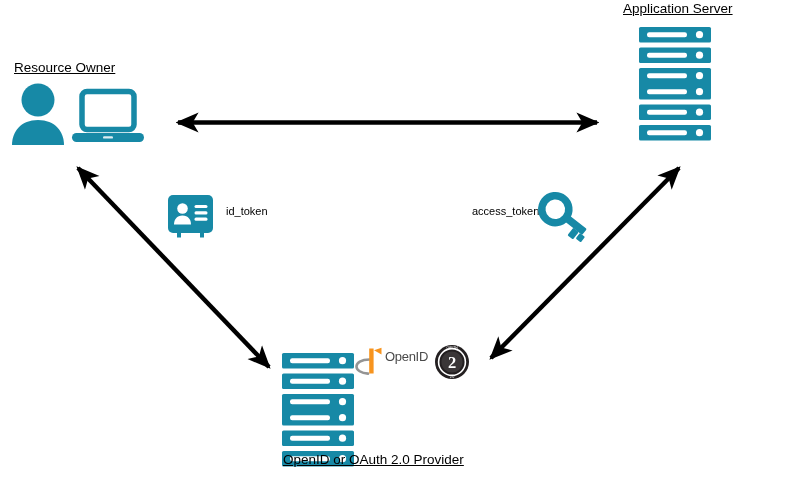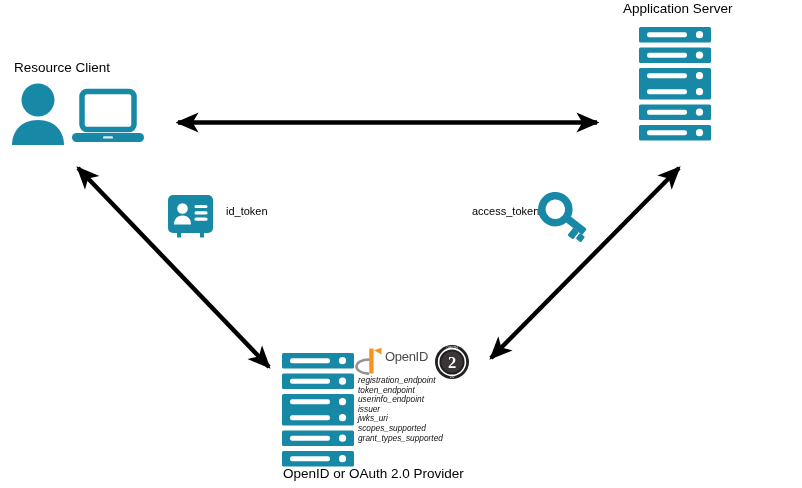--- a/index.html
+++ b/index.html
@@ -19,20 +19,21 @@
   }
   .abs { position: absolute; }
 
   
   .label {
     color: #000000;
     font-size: 13.5px;
     font-family: "Liberation Sans", sans-serif;
     white-space: nowrap;
     line-height: 1.1;
+    text-decoration: underline;
   }
   .token-label {
     color: #000000;
     font-size: 11px;
     font-family: "Liberation Sans", sans-serif;
     white-space: nowrap;
   }
   .endpoint-list {
     font-family: "Liberation Sans", sans-serif;
     font-style: italic;
@@ -68,21 +69,21 @@
       </marker>
     </defs>
 
     <line x1="178" y1="122.5" x2="597" y2="122.5" stroke="#000000" stroke-width="4.4" marker-start="url(#ah)" marker-end="url(#ah)"></line>
 
     <line x1="78" y1="168" x2="269" y2="367" stroke="#000000" stroke-width="4.4" marker-start="url(#ah)" marker-end="url(#ah)"></line>
 
     <line x1="491" y1="358" x2="679" y2="168" stroke="#000000" stroke-width="4.4" marker-start="url(#ah)" marker-end="url(#ah)"></line>
   </svg>
 
-  <div class="abs label" style="left:14px; top:61px;">Resource Client</div>
+  <div class="abs label" style="left:14px; top:61px;">Resource Owner</div>
 
   <svg class="abs" style="left:8px; top:83px;" width="60" height="62" viewBox="0 0 60 62">
     <circle cx="30" cy="17" r="16.5" fill="#1789A6"></circle>
     <path d="M30 37 C 13 37 4 48.5 4 62 L 56 62 C 56 48.5 47 37 30 37 Z" fill="#1789A6"></path>
   </svg>
 
   <svg class="abs" style="left:72px; top:90px;" width="72" height="55" viewBox="0 0 72 55">
     <rect x="10" y="1.5" width="52" height="38" rx="5" ry="5" fill="none" stroke="#1789A6" stroke-width="5.5"></rect>
     <rect x="0" y="43" width="72" height="9" rx="4.5" ry="4.5" fill="#1789A6"></rect>
     <rect x="31" y="46.2" width="10" height="2.4" rx="1.2" fill="#ffffff" opacity="0.85"></rect>
@@ -178,25 +179,16 @@
     <circle cx="18" cy="18" r="17" fill="#231F20"></circle>
     <circle cx="18" cy="18" r="13.4" fill="none" stroke="#ffffff" stroke-width="1.6"></circle>
     <circle cx="18" cy="18" r="10.6" fill="#3a3637"></circle>
     <text x="18" y="24.4" text-anchor="middle" font-family="Liberation Serif, serif" font-size="16.5" font-weight="bold" fill="#ffffff">2</text>
     <g fill="#ffffff" font-family="Liberation Sans, sans-serif" font-size="3.2">
       <text x="18" y="5.4" text-anchor="middle">OAUTH</text>
       <text x="18" y="34.2" text-anchor="middle">2.0</text>
     </g>
   </svg>
 
-  <div class="abs endpoint-list" style="left:358px; top:376px;">
-    <div>registration_endpoint</div>
-    <div>token_endpoint</div>
-    <div>userinfo_endpoint</div>
-    <div>issuer</div>
-    <div>jwks_uri</div>
-    <div>scopes_supported</div>
-    <div>grant_types_supported</div>
-  </div>
 
-  <div class="abs label" style="left:283px; top:467px;">OpenID or OAuth 2.0 Provider</div>
+  <div class="abs label" style="left:283px; top:453px;">OpenID or OAuth 2.0 Provider</div>
 
 </div>
 
 </body></html>

